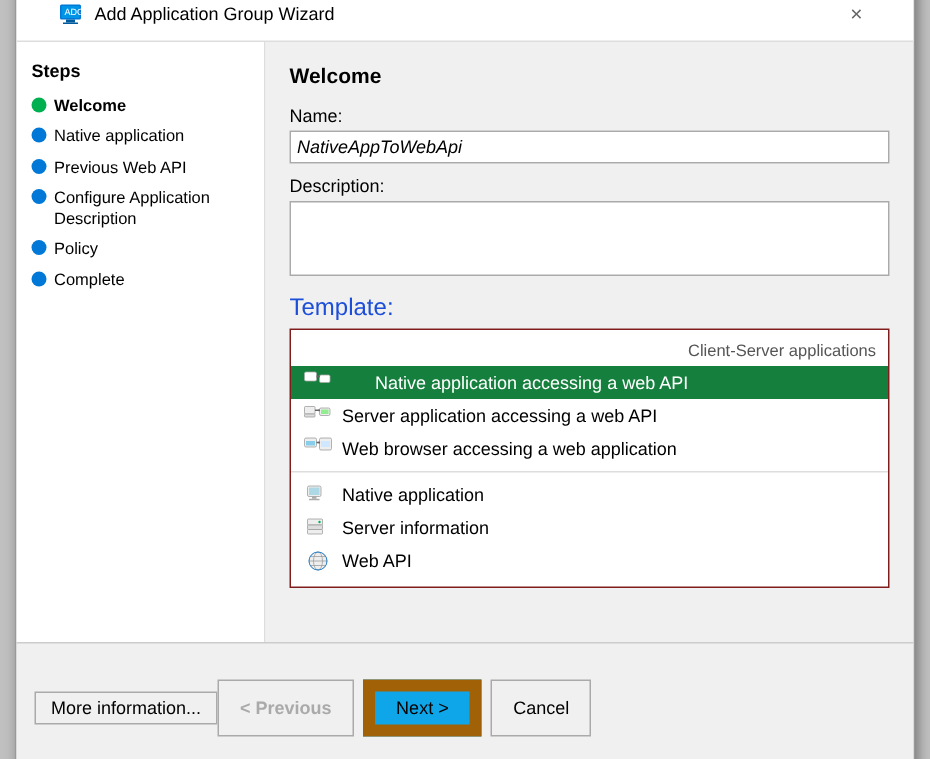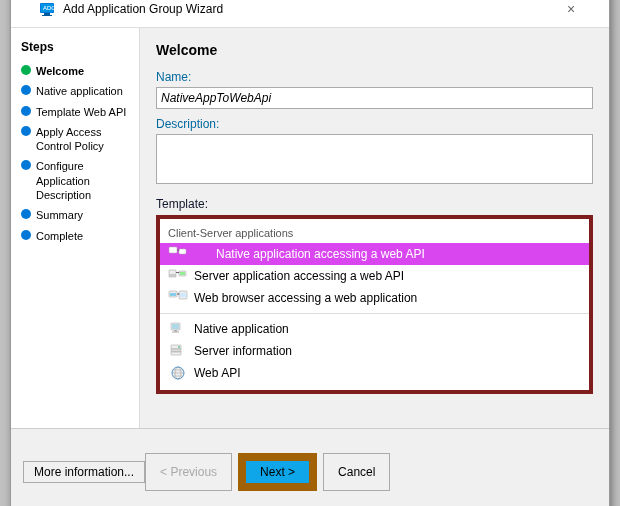--- a/index.html
+++ b/index.html
@@ -51,21 +51,21 @@
       color: #666;
       display: flex;
       align-items: center;
       justify-content: center;
     }
     .content-area {
       display: flex;
       flex: 1;
     }
     .sidebar {
-      width: 129px;
+      width: 166px;
       background: #fff;
       padding: 12px 10px;
       border-right: 1px solid #ddd;
       min-height: 400px;
     }
     .sidebar-title {
       font-weight: bold;
       font-size: 12px;
       margin-bottom: 10px;
       color: #000;
@@ -99,21 +99,21 @@
     }
     .page-heading {
       font-size: 14px;
       font-weight: bold;
       margin-bottom: 12px;
       color: #000;
     }
     .field-label {
       font-size: 12px;
       margin-bottom: 3px;
-      color: #0369a1;
+      color: #000000;
     }
     .text-input {
       width: 100%;
       height: 22px;
       border: 1px solid #aaa;
       background: #fff;
       padding: 2px 4px;
       font-size: 12px;
       margin-bottom: 8px;
       font-style: italic;
@@ -122,46 +122,47 @@
       width: 100%;
       height: 50px;
       border: 1px solid #aaa;
       background: #fff;
       padding: 2px 4px;
       font-size: 12px;
       resize: none;
       margin-bottom: 10px;
     }
     .template-label {
-      font-size: 12px;
+      font-size: 16px;
       margin-bottom: 4px;
-      color: #0f172a;
+      color: #1d4ed8;
     }
     .template-box {
-      border: 4px solid #7f1d1d;
+      border: 1px solid #7f1d1d;
       background: #fff;
       padding: 6px 0;
+      text-align: right;
     }
     .template-group-header {
       font-size: 11px;
       color: #555;
       padding: 2px 8px 4px 8px;
       font-weight: normal;
     }
     .template-item {
       display: flex;
       align-items: center;
       gap: 6px;
       padding: 3px 8px;
       cursor: pointer;
       font-size: 12px;
       color: #000;
     }
     .template-item.selected {
-      background: #d946ef;
+      background: #15803d;
       color: #fff;
       gap: 28px;
     }
     .template-item.selected .item-icon svg rect,
     .template-item.selected .item-icon svg path { fill: #fff; }
     .template-divider {
       border: none;
       border-top: 1px solid #ddd;
       margin: 4px 0;
     }
@@ -199,20 +200,21 @@
       cursor: pointer;
       min-width: 60px;
     }
     .nav-btn.primary {
       border: 8px solid #a16207;
       background: #0ea5e9;
     }
     .nav-btn:disabled {
       color: #aaa;
       cursor: default;
+      font-weight: bold;
     }
   </style>
 </head>
 <body>
 
 <div class="dialog">
 
   <div class="title-bar">
     <div class="title-bar-left">
 
@@ -236,33 +238,29 @@
       <div class="step-item">
         <div class="step-dot green"></div>
         <span class="step-label active">Welcome</span>
       </div>
       <div class="step-item">
         <div class="step-dot blue"></div>
         <span class="step-label">Native application</span>
       </div>
       <div class="step-item">
         <div class="step-dot blue"></div>
-        <span class="step-label">Template Web API</span>
-      </div>
-      <div class="step-item">
-        <div class="step-dot blue"></div>
-        <span class="step-label">Apply Access Control Policy</span>
+        <span class="step-label">Previous Web API</span>
       </div>
       <div class="step-item">
         <div class="step-dot blue"></div>
         <span class="step-label">Configure Application Description</span>
       </div>
       <div class="step-item">
         <div class="step-dot blue"></div>
-        <span class="step-label">Summary</span>
+        <span class="step-label">Policy</span>
       </div>
       <div class="step-item">
         <div class="step-dot blue"></div>
         <span class="step-label">Complete</span>
       </div>
     </div>
 
     <div class="main-content">
       <div class="page-heading">Welcome</div>
 

